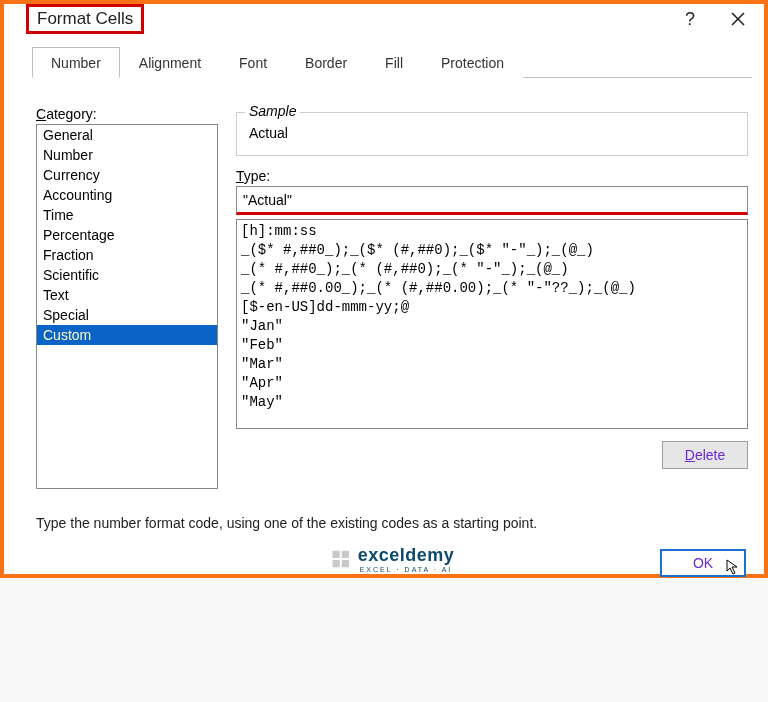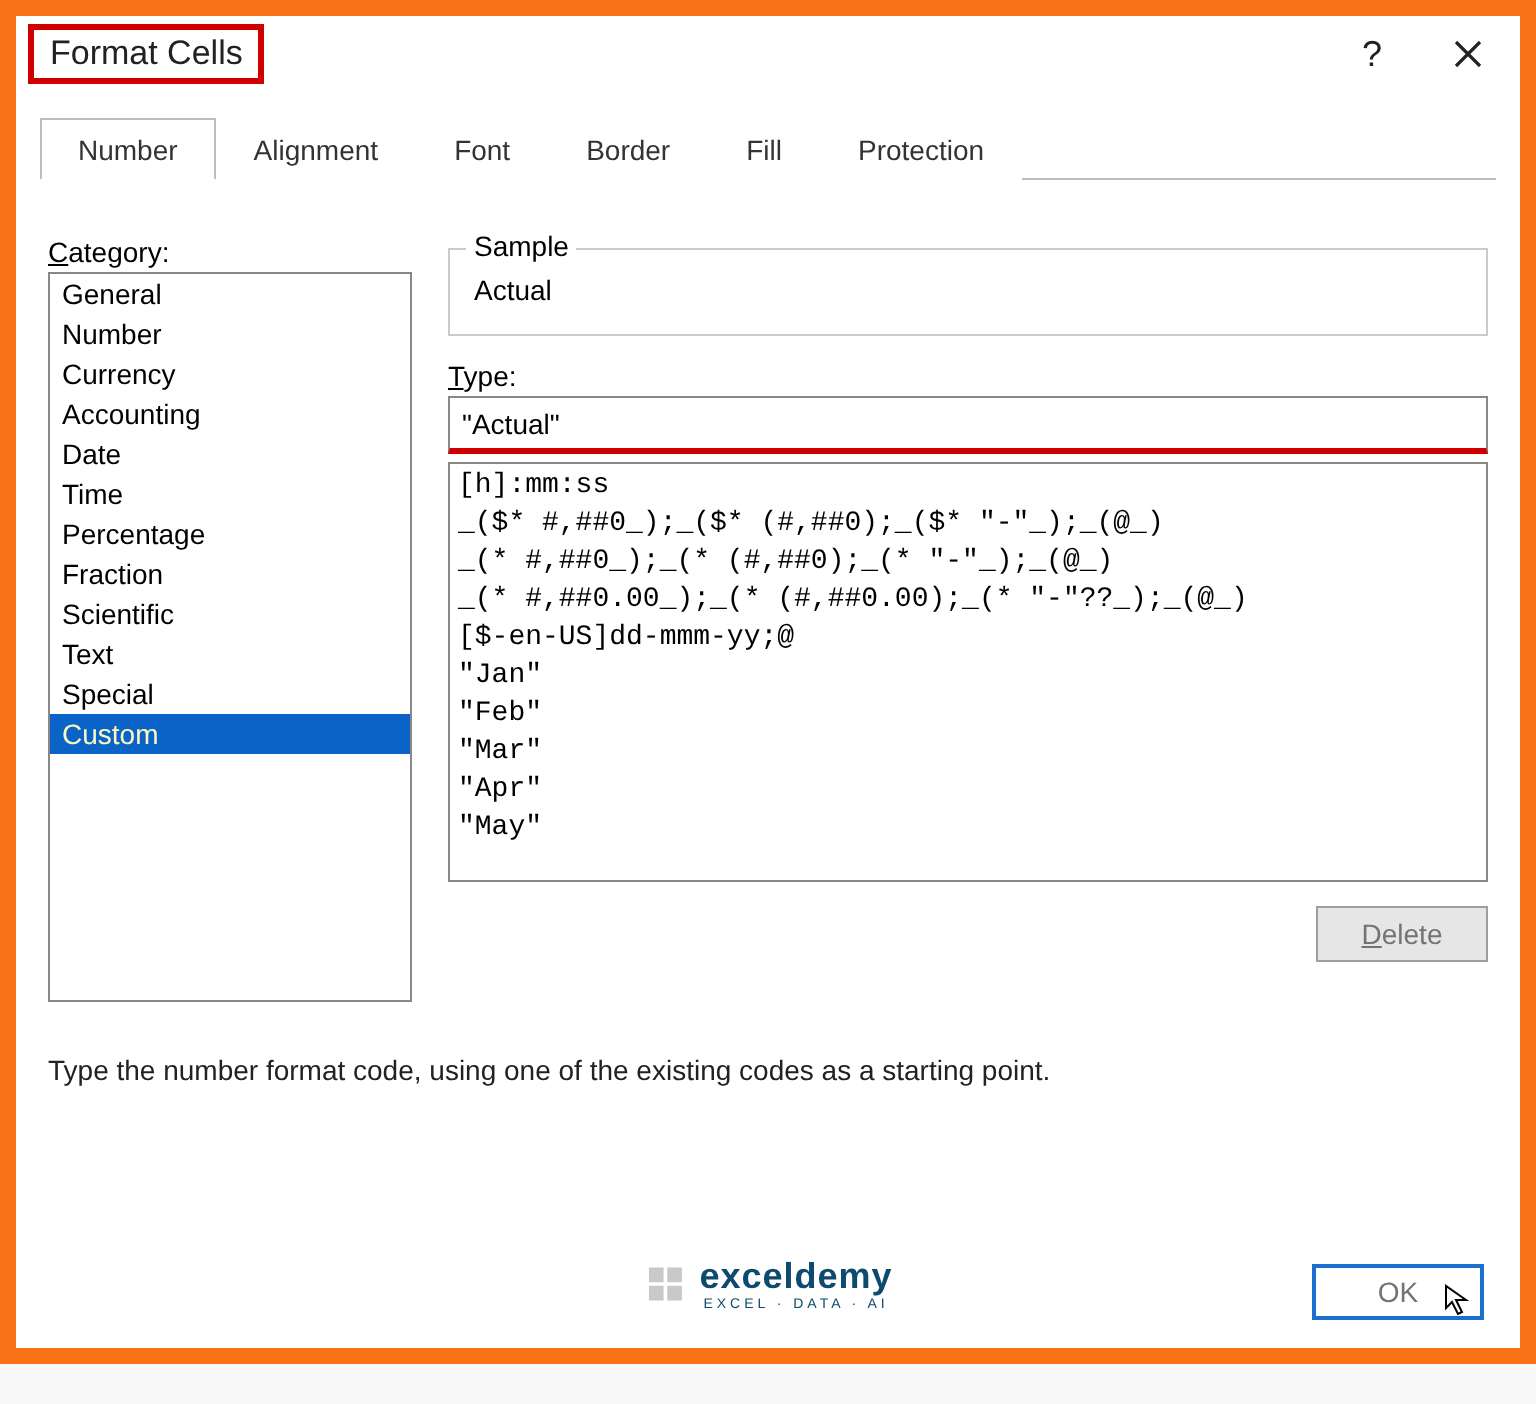--- a/index.html
+++ b/index.html
@@ -4,26 +4,27 @@
 <style>
   * { box-sizing: border-box; }
   body {
     margin: 0;
     font-family: "Segoe UI", Tahoma, sans-serif;
     font-size: 13px;
     background: #f8f8f8;
   }
   .window {
     width: 768px;
-    height: 682px;
-    background: #fff;
-    border: 8px solid #f97316;
+    height: 578px;
+    background: #fff;
+    border: 4px solid #f97316;
     display: flex;
     flex-direction: column;
     position: relative;
+    padding-left: 16px;
   }
   .titlebar {
     display: flex;
     align-items: center;
     height: 38px;
     padding: 0 6px;
     position: relative;
   }
   .title-highlight {
     border: 3px solid #d10000;
@@ -114,20 +115,21 @@
     padding: 12px 10px 14px 10px;
     position: relative;
   }
   .sample-legend {
     position: absolute;
     top: -10px;
     left: 8px;
     background: #fff;
     padding: 0 4px;
     font-size: 14px;
+    font-style: italic;
   }
   .sample-value { font-size: 14px; padding-left: 2px; }
   .type-lbl { margin-top: 12px; display: block; }
   .type-input {
     width: 100%;
     border: 1px solid #888;
     padding: 5px 6px 4px 6px;
     font-size: 14px;
     font-family: inherit;
     margin-top: 2px;
@@ -158,21 +160,21 @@
   .delete-row { text-align: right; margin-top: 12px; }
   .btn {
     display: inline-flex;
     align-items: center;
     justify-content: center;
     min-width: 86px;
     height: 28px;
     border: 1px solid #9e9e9e;
     background: #e6e6e6;
     font-size: 14px;
-    color: #737373;
+    color: #6d28d9;
     cursor: pointer;
     padding: 0 16px;
   }
   .hint-row {
     margin-top: 26px;
     font-size: 14px;
     color: #222;
   }
   .footer {
     display: flex;
@@ -245,21 +247,20 @@
 
   <div class="content">
     <div class="main-row">
       <div class="category-col">
         <span class="lbl"><span class="underline-c">C</span>ategory:</span>
         <div class="listbox">
           <div class="item">General</div>
           <div class="item">Number</div>
           <div class="item">Currency</div>
           <div class="item">Accounting</div>
-          <div class="item">Date</div>
           <div class="item">Time</div>
           <div class="item">Percentage</div>
           <div class="item">Fraction</div>
           <div class="item">Scientific</div>
           <div class="item">Text</div>
           <div class="item">Special</div>
           <div class="item selected">Custom</div>
         </div>
       </div>
 

